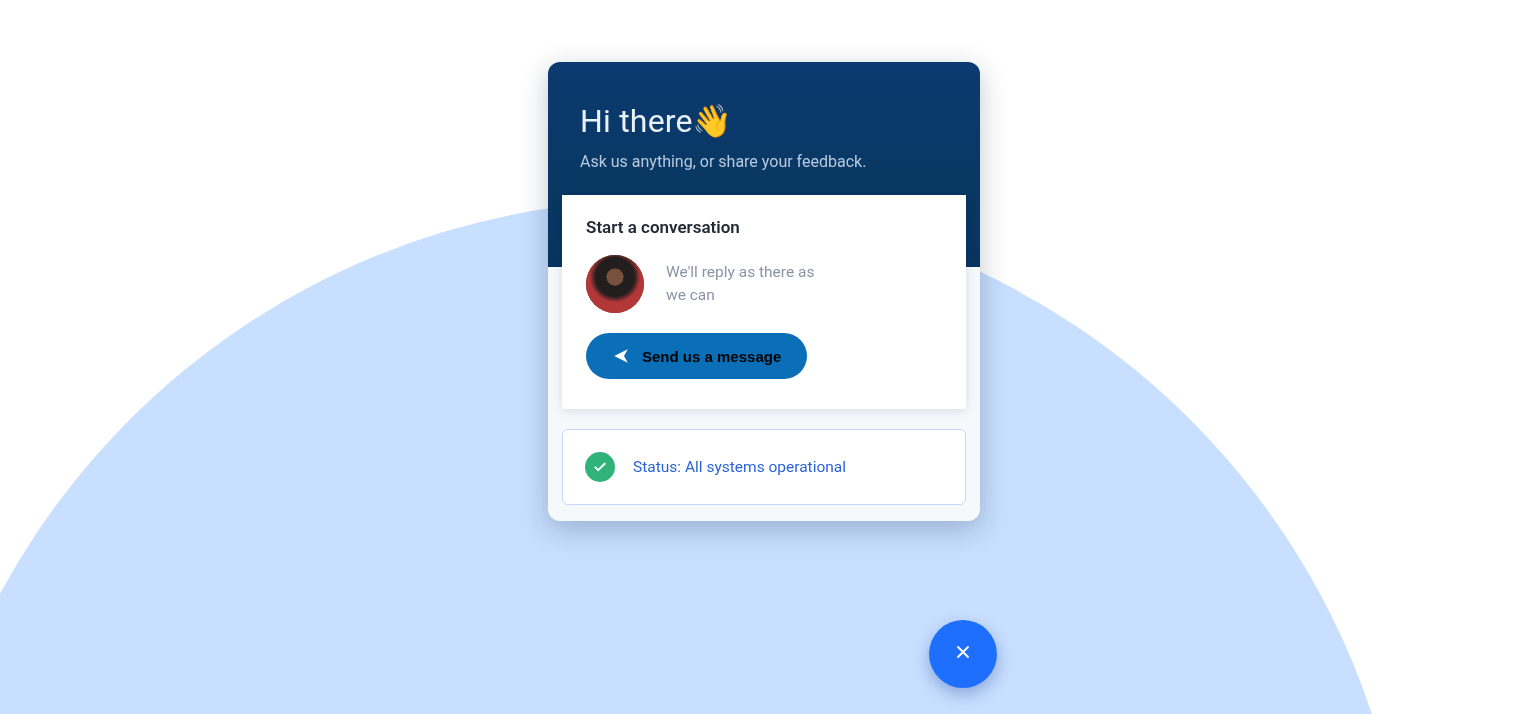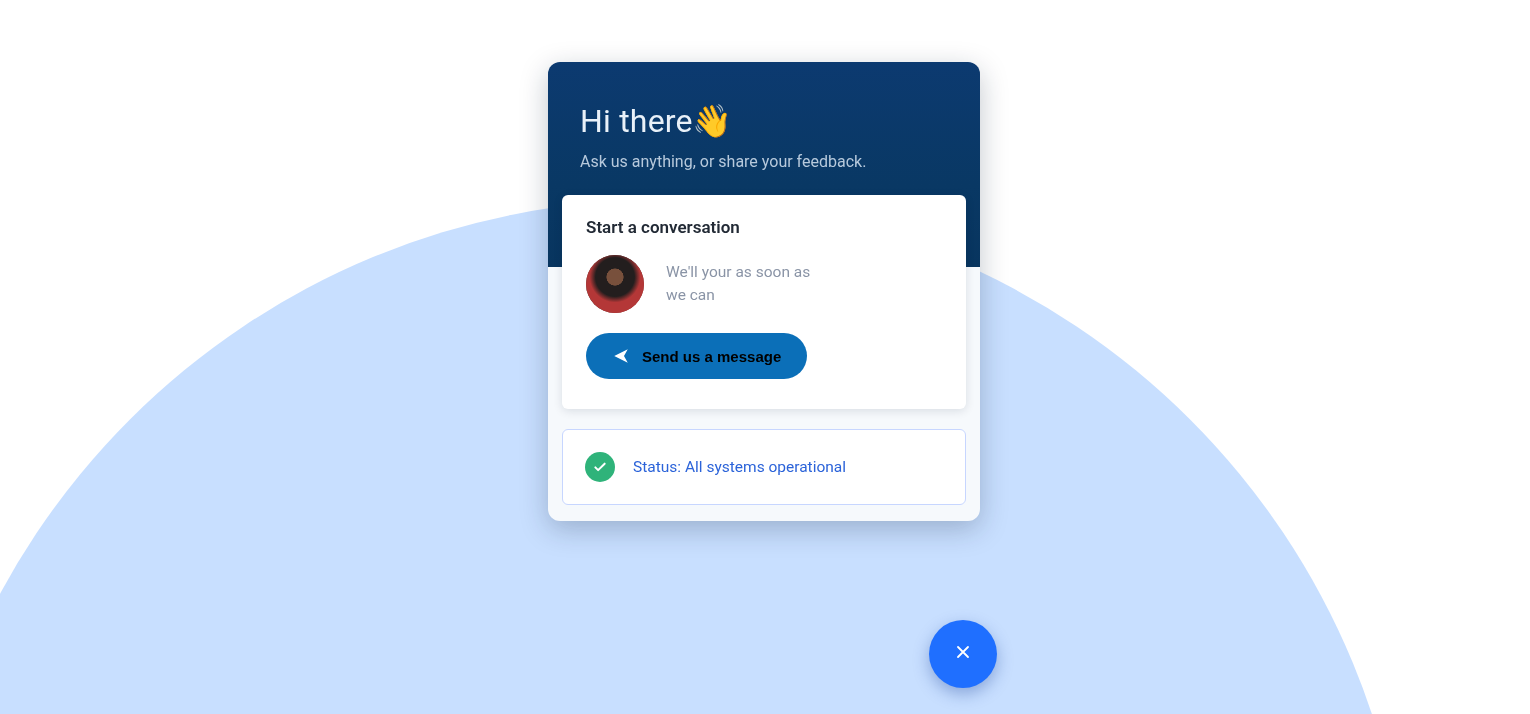--- a/index.html
+++ b/index.html
@@ -5,21 +5,21 @@
   * { box-sizing: border-box; margin: 0; padding: 0; }
   html, body { width: 1530px; height: 714px; overflow: hidden; font-family: -apple-system, BlinkMacSystemFont, "Segoe UI", Roboto, Helvetica, Arial, sans-serif; background: #ffffff; }
   .stage { position: relative; width: 1530px; height: 714px; background: #ffffff; }
   .bg-circle { position: absolute; width: 1500px; height: 1500px; border-radius: 50%; background: #c8dfff; left: -90px; top: 200px; z-index: 0; }
 
   .panel { position: absolute; left: 548px; top: 62px; width: 432px; border-radius: 12px; overflow: hidden; box-shadow: 0 8px 28px rgba(15, 30, 55, 0.25); z-index: 2; background: #f6f9fc; }
   .panel-head { background: linear-gradient(180deg, #0c3a70 0%, #093864 60%, #08355f 100%); color: #fff; padding: 40px 32px 96px 32px; position: relative; }
   .panel-head h1 { font-size: 32px; font-weight: 400; letter-spacing: 0.2px; color: #e9f1f9; display: flex; align-items: center; }
   .panel-head p { margin-top: 12px; font-size: 16px; color: #b7c9dc; font-weight: 400; }
 
-  .card { background: #ffffff; border-radius: 6px; margin: 0 14px; box-shadow: 0 2px 10px rgba(10, 25, 50, 0.12); padding: 22px 12px 30px 24px; position: relative; }
+  .card { background: #ffffff; border-radius: 0; margin: 0 14px; box-shadow: 0 2px 10px rgba(10, 25, 50, 0.12); padding: 22px 12px 30px 24px; position: relative; }
   .card.overlap { margin-top: -72px; }
   .card-title { font-size: 17px; font-weight: 600; color: #222a35; margin-bottom: 18px; }
   .reply-row { display: flex; align-items: center; gap: 22px; margin-bottom: 20px; }
   .avatar { width: 58px; height: 58px; border-radius: 50%; background: linear-gradient(135deg, #6b4a3a 0%, #2a2a2a 45%, #b33a3a 100%); position: relative; overflow: hidden; flex: 0 0 auto; }
   .avatar::before { content: ""; position: absolute; inset: 0; background: radial-gradient(circle at 50% 38%, rgba(120,80,60,1) 0 18%, rgba(35,30,30,1) 19% 42%, rgba(180,55,55,1) 55% 100%); }
   .reply-text { font-size: 15.5px; color: #8a94a6; line-height: 1.5; }
 
   .send-btn { display: inline-flex; align-items: center; gap: 12px; background: #0b6fb8; color: #000000; border: none; border-radius: 999px; padding: 14px 26px; font-size: 15px; font-weight: 700; cursor: pointer; }
   .send-icon { display: inline-flex; }
 
@@ -42,21 +42,21 @@
         <span>👋</span>
       </h1>
       <p>Ask us anything, or share your feedback.</p>
     </div>
 
     <div class="card overlap">
       <div class="card-title">Start a conversation</div>
       <div class="reply-row">
         <div class="avatar"></div>
         <div class="reply-text">
-          <div>We'll your as soon as</div>
+          <div>We'll reply as there as</div>
           <div>we can</div>
         </div>
       </div>
       <button class="send-btn">
         <span class="send-icon">
           <svg width="18" height="18" viewBox="0 0 24 24" fill="none">
               <path d="M3 12l18-9-5 9 5 9-18-9z" fill="#ffffff"></path>
             </svg>
         </span>
         <span>Send us a message</span>

